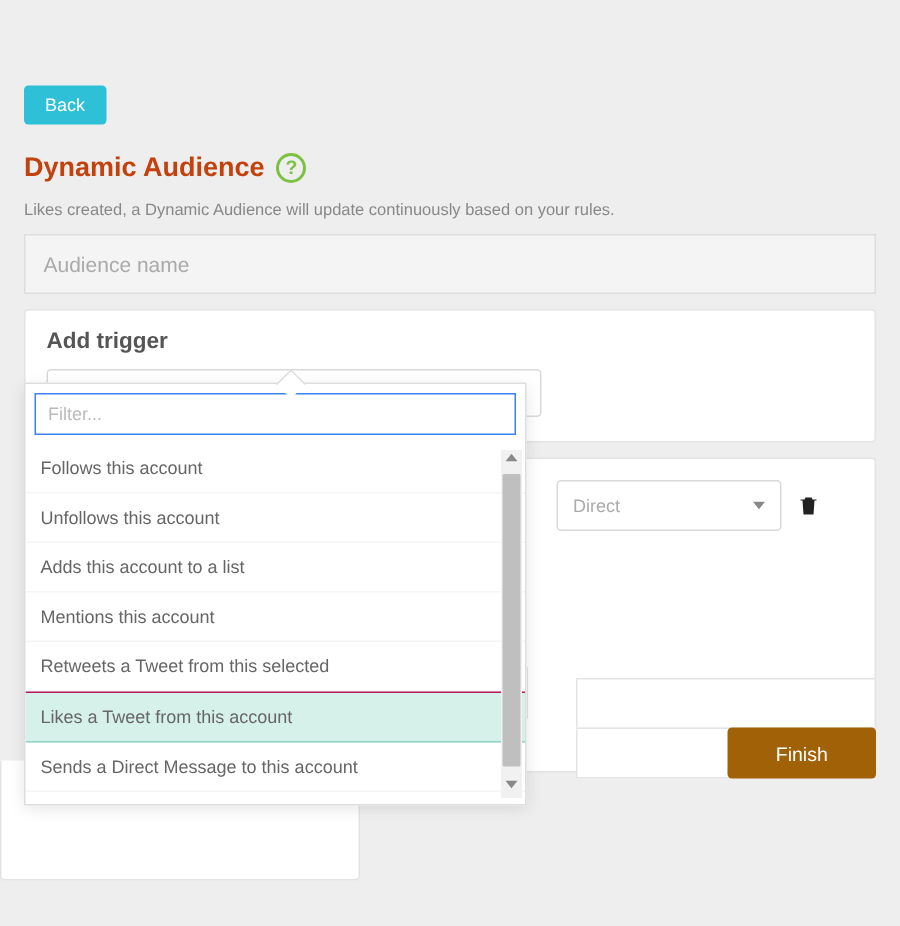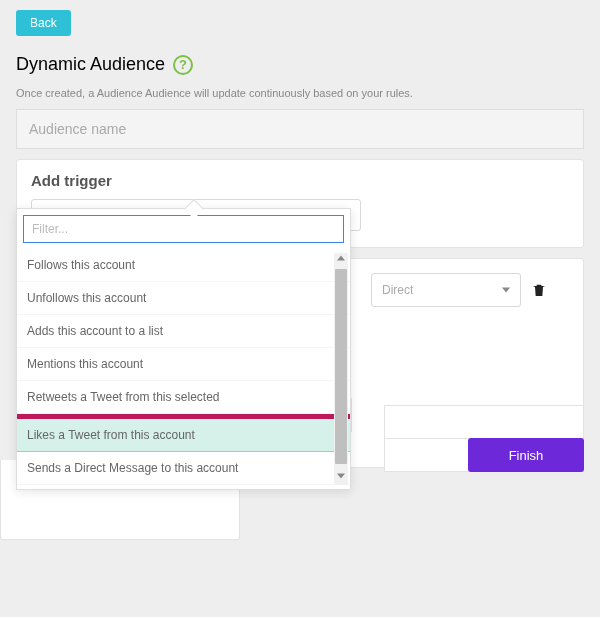--- a/index.html
+++ b/index.html
@@ -1,71 +1,71 @@
 <!DOCTYPE html>
 <html><head>
 <meta charset="utf-8">
 <style>
   * { box-sizing: border-box; margin: 0; padding: 0; }
   body { font-family: Arial, Helvetica, sans-serif; background: #eee; width: 600px; height: 617px; overflow: hidden; font-size: 12px; color: #555; }
-  .page { padding: 0 16px 16px 16px; position: relative; }
+  .page { padding: 0 16px 16px 16px; position: relative; margin-top: 47px; }
   .back-btn { display: inline-block; background: #2dc0d6; color: #fff; font-size: 12px; padding: 6px 14px; border-radius: 3px; margin-top: 10px; cursor: pointer; }
   .title-row { margin-top: 18px; display: flex; align-items: center; gap: 8px; }
-  .title { font-size: 18px; font-weight: normal; color: #000000; }
+  .title { font-size: 18px; font-weight: bold; color: #c2410c; }
   .help-circle { width: 20px; height: 20px; border: 2px solid #7bc142; border-radius: 50%; color: #7bc142; display: flex; align-items: center; justify-content: center; font-size: 13px; font-weight: bold; }
   .desc { margin-top: 12px; font-size: 11px; color: #888; }
   .name-input { margin-top: 10px; width: 100%; height: 40px; background: #f4f4f4; border: 1px solid #ddd; border-radius: 0; padding: 0 12px; font-size: 14px; color: #888; }
   .name-input::placeholder { color: #aaa; }
   .card { background: #fff; border: 1px solid #e3e3e3; border-radius: 3px; margin-top: 10px; padding: 12px 14px 16px 14px; position: relative; }
   .section-h { font-size: 15px; font-weight: bold; color: #555; margin-bottom: 10px; }
   .select-box { position: relative; width: 330px; height: 32px; border: 1px solid #d9d9d9; border-radius: 3px; display: flex; align-items: center; padding: 0 10px; font-size: 11px; color: #888; cursor: pointer; background: #fff; }
   .caret { position: absolute; right: 10px; top: 50%; transform: translateY(-50%); width: 0; height: 0; border-left: 4px solid transparent; border-right: 4px solid transparent; border-top: 5px solid #888; }
   .caret.up { border-top: none; border-bottom: 5px solid #888; }
   .pointer { position: absolute; top: -7px; left: 170px; width: 14px; height: 14px; background: #fff; border-left: 1px solid #ddd; border-top: 1px solid #ddd; transform: rotate(45deg); }
   .dropdown { position: absolute; top: 208px; left: 16px; width: 335px; background: #fff; border: 1px solid #ddd; box-shadow: 0 2px 10px rgba(0,0,0,0.1); z-index: 50; }
   .filter-wrap { padding: 6px; }
   .filter-input { width: 100%; height: 28px; border: 1px solid #3b82f6; padding: 0 8px; font-size: 12px; color: #888; }
   .filter-input::placeholder { color: #bbb; }
   .opts { position: relative; max-height: 240px; overflow-y: hidden; }
   .opt { padding: 9px 10px; font-size: 12px; color: #666; cursor: pointer; border-bottom: 1px solid #f5f5f5; }
-  .opt.hover { background: #d6f0ea; border-top: 5px solid #be185d; border-bottom: 1px solid #8fd4c5; }
+  .opt.hover { background: #d6f0ea; border-top: 1px solid #be185d; border-bottom: 1px solid #8fd4c5; }
   .scrollbar { position: absolute; right: 2px; top: 4px; width: 14px; bottom: 4px; background: #f1f1f1; }
   .scroll-btn { position: absolute; left: 0; width: 14px; height: 14px; display:flex; align-items:center; justify-content:center; }
   .scroll-btn.top { top: 0; }
   .scroll-btn.bot { bottom: 0; }
   .scroll-thumb { position: absolute; left: 1px; top: 16px; width: 12px; height: 195px; background: #bfbfbf; border-radius: 1px; }
   .lower-card { background: #fff; border: 1px solid #e3e3e3; border-radius: 3px; margin-top: 10px; padding: 14px; min-height: 210px; position: relative; }
   .cond-row { display:flex; align-items:center; gap:10px; margin-bottom: 20px; }
   .cond-sel { position: relative; height: 34px; border: 1px solid #d9d9d9; border-radius: 3px; display:flex; align-items:center; padding:0 10px; font-size:12px; color:#aaa; background:#fff; }
   .cond-sel.hidden { visibility:hidden; }
   .trash { width:16px; height:20px; cursor:pointer; }
   .chip-row { display:flex; gap:0; border:1px solid #e3e3e3; border-radius:2px; overflow:hidden; width: fit-content; margin-top: 90px; }
   .chip { display:flex; align-items:center; gap:8px; padding:8px 12px; font-size:12px; color:#666; border-right:1px solid #e3e3e3; background:#fff; cursor:pointer;}
   .chip:last-child { border-right:none; }
   .chip-icon { width:18px; height:18px; border-radius:50%; display:flex; align-items:center; justify-content:center; }
   .chip-icon.green { background:#7bc142; }
   .chip-icon.yellow { background:#f4c20d; }
   .chip-icon svg { width:10px; height:10px; }
   .left-stub { position:absolute; left:0; top:460px; width:240px; height:80px; background:#fff; border:1px solid #e3e3e3; border-top:none; border-radius:0 0 3px 3px; }
   .cards-stack { position:absolute; right:16px; top:405px; width:200px; }
   .stack-item { height:34px; background:#fff; border:1px solid #e3e3e3; margin-bottom:-1px; }
-  .finish { position:absolute; right:16px; bottom:12px; width:116px; height:34px; background:#6d28d9; color:#fff; border:none; border-radius:3px; font-size:13px; cursor:pointer; }
+  .finish { position:absolute; right:16px; bottom:12px; width:99px; height:34px; background:#a16207; color:#fff; border:none; border-radius:3px; font-size:13px; cursor:pointer; }
 </style>
 </head>
 <body>
 
 <div class="page">
   <div class="back-btn">Back</div>
 
   <div class="title-row">
     <div class="title">Dynamic Audience</div>
     <div class="help-circle">?</div>
   </div>
 
-  <div class="desc">Once created, a Audience Audience will update continuously based on your rules.</div>
+  <div class="desc">Likes created, a Dynamic Audience will update continuously based on your rules.</div>
 
   <input class="name-input" placeholder="Audience name" style="">
 
   <div class="card">
     <div class="section-h">Add trigger</div>
     <div class="select-box">
       <span>No trigger selected</span>
       <span class="caret"></span>
     </div>
   </div>

